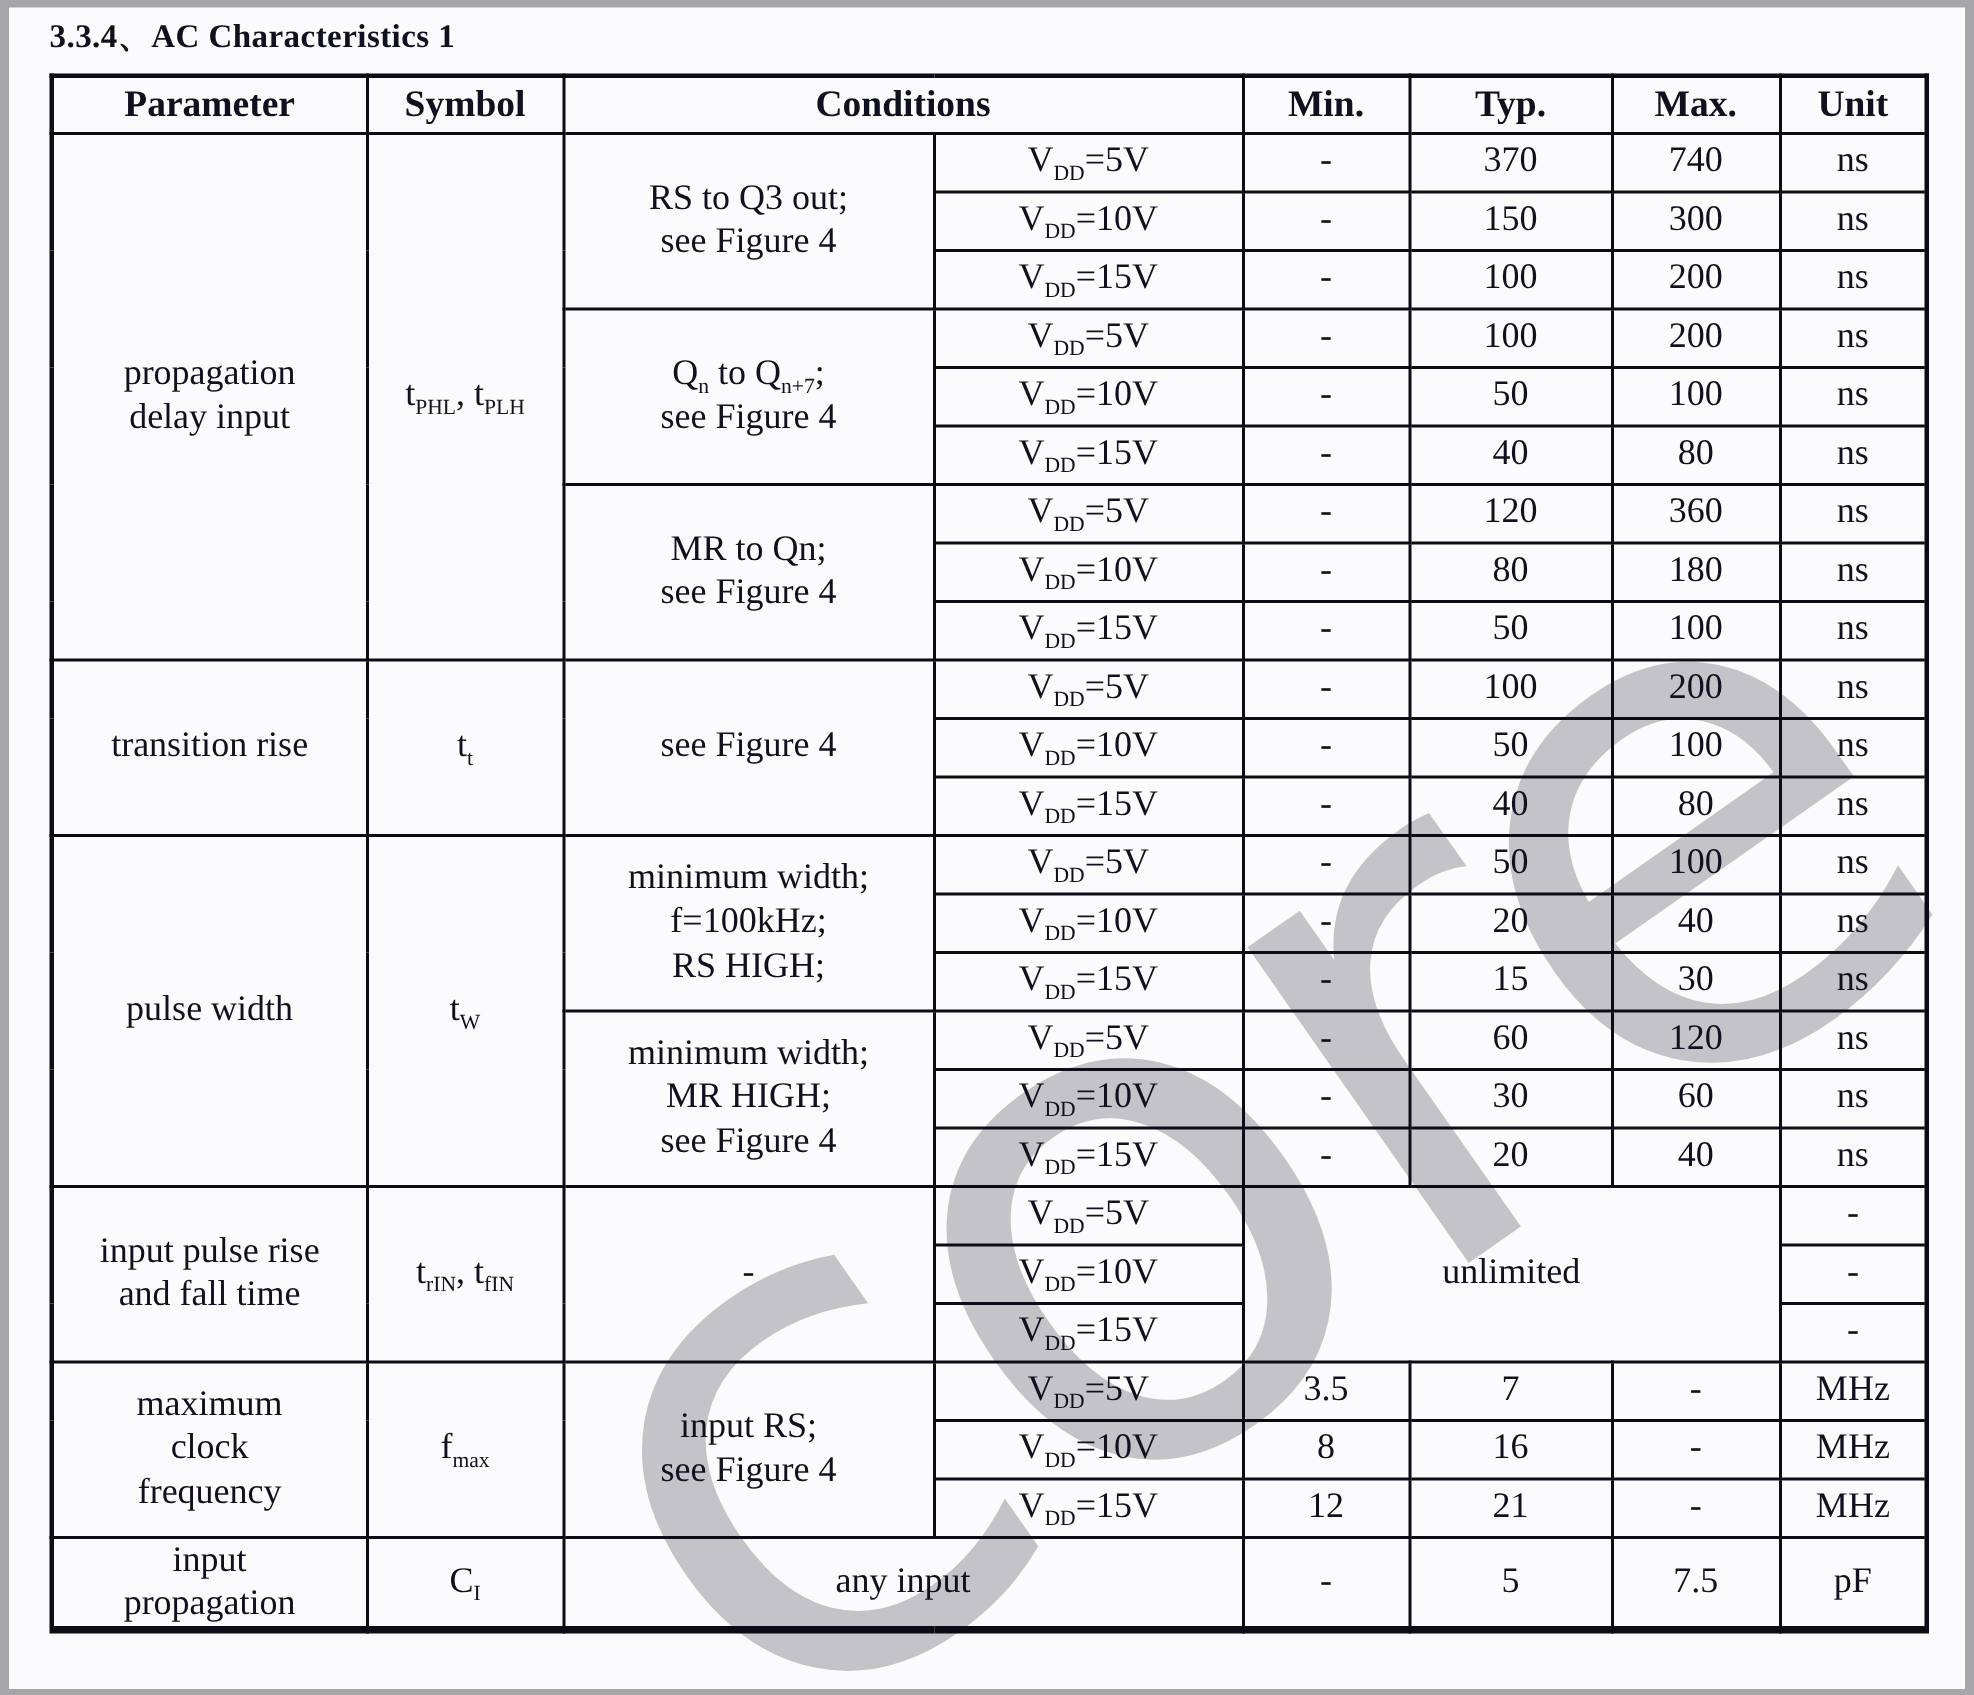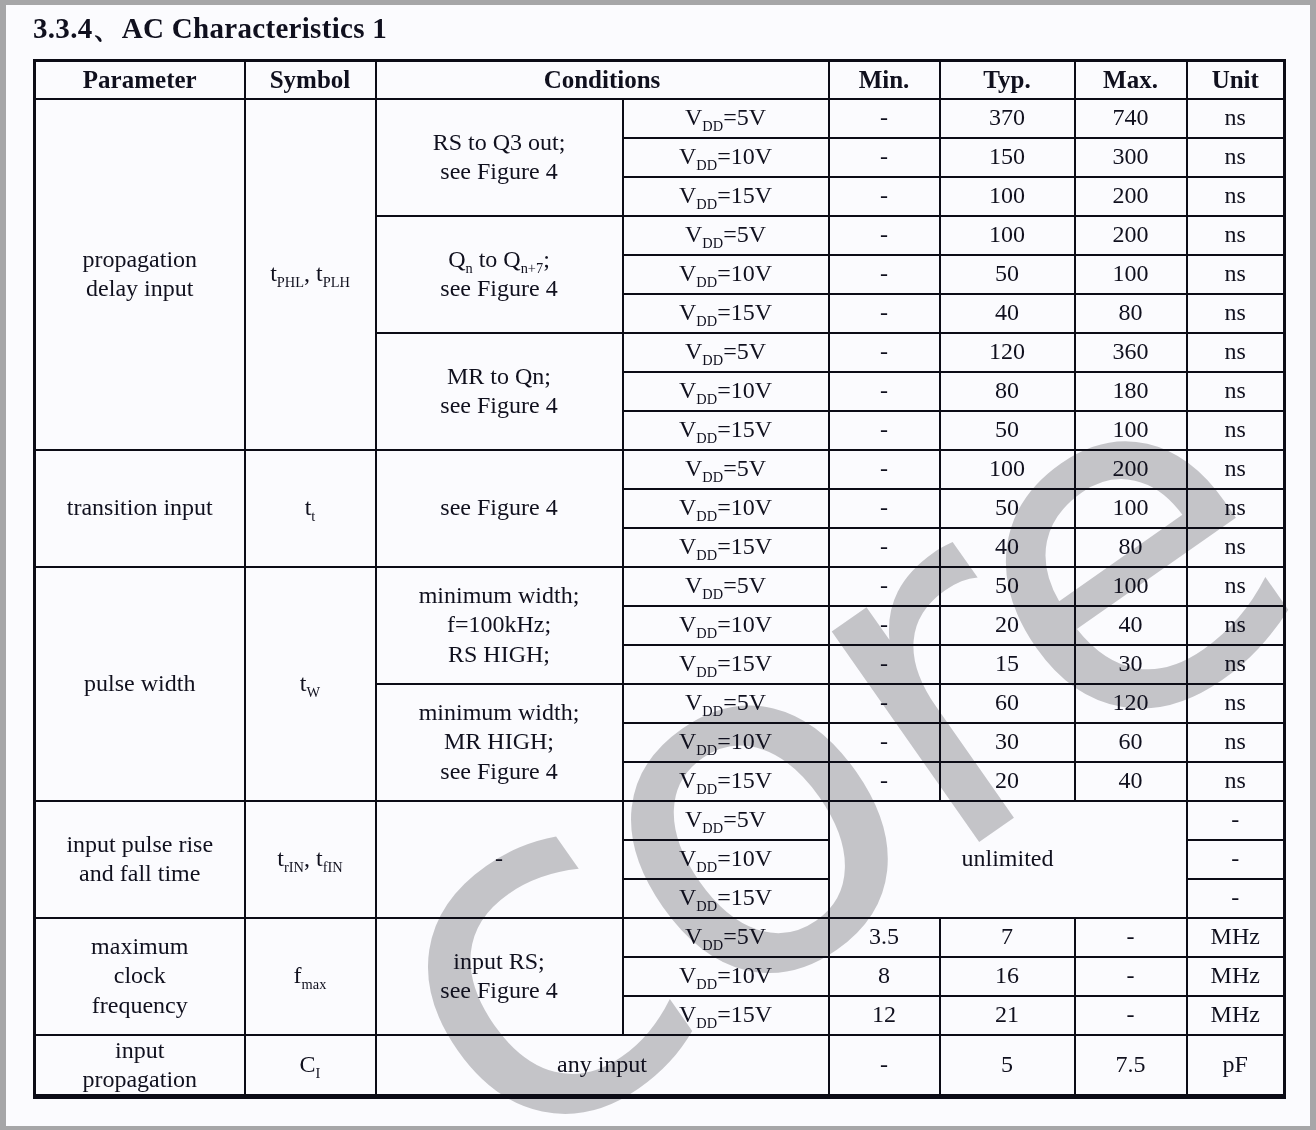--- a/index.html
+++ b/index.html
@@ -16,21 +16,21 @@
   .watermark{
     position:absolute;left:815px;top:750px;
     transform:translate(-50%,-50%) rotate(-35deg);
     font-family:"DejaVu Sans",sans-serif;
     font-size:470px;line-height:1;white-space:nowrap;
     color:#7a7a80;opacity:.42;letter-spacing:-8px;
     z-index:0;pointer-events:none;user-select:none;
   }
   .content{position:absolute;left:27px;top:2px;z-index:1;width:1256px;}
   .title{
-    font-size:29px;font-weight:bold;margin:2px 0 10px 0;letter-spacing:.3px;
+    font-size:22px;font-weight:bold;margin:2px 0 10px 0;letter-spacing:.3px;
   }
   .subnote{font-size:25px;margin:0 0 10px 1px;}
   table.ac{
     border-collapse:collapse;table-layout:fixed;width:1250px;
     border:3px solid #0c0c16;border-bottom-width:5px;background:transparent;
   }
   table.ac td, table.ac th{
     border:2px solid #0c0c16;
     text-align:center;vertical-align:middle;
     font-size:24px;line-height:1.22;
@@ -138,21 +138,21 @@
             <td>ns</td>
           </tr>
           <tr>
             <td>V<sub>DD</sub>=15V</td>
             <td>-</td>
             <td>50</td>
             <td>100</td>
             <td>ns</td>
           </tr>
           <tr>
-            <td rowspan="3">transition input</td>
+            <td rowspan="3">transition rise</td>
             <td rowspan="3">t<sub>t</sub></td>
             <td rowspan="3">see Figure 4</td>
             <td>V<sub>DD</sub>=5V</td>
             <td>-</td>
             <td>100</td>
             <td>200</td>
             <td>ns</td>
           </tr>
           <tr>
             <td>V<sub>DD</sub>=10V</td>

